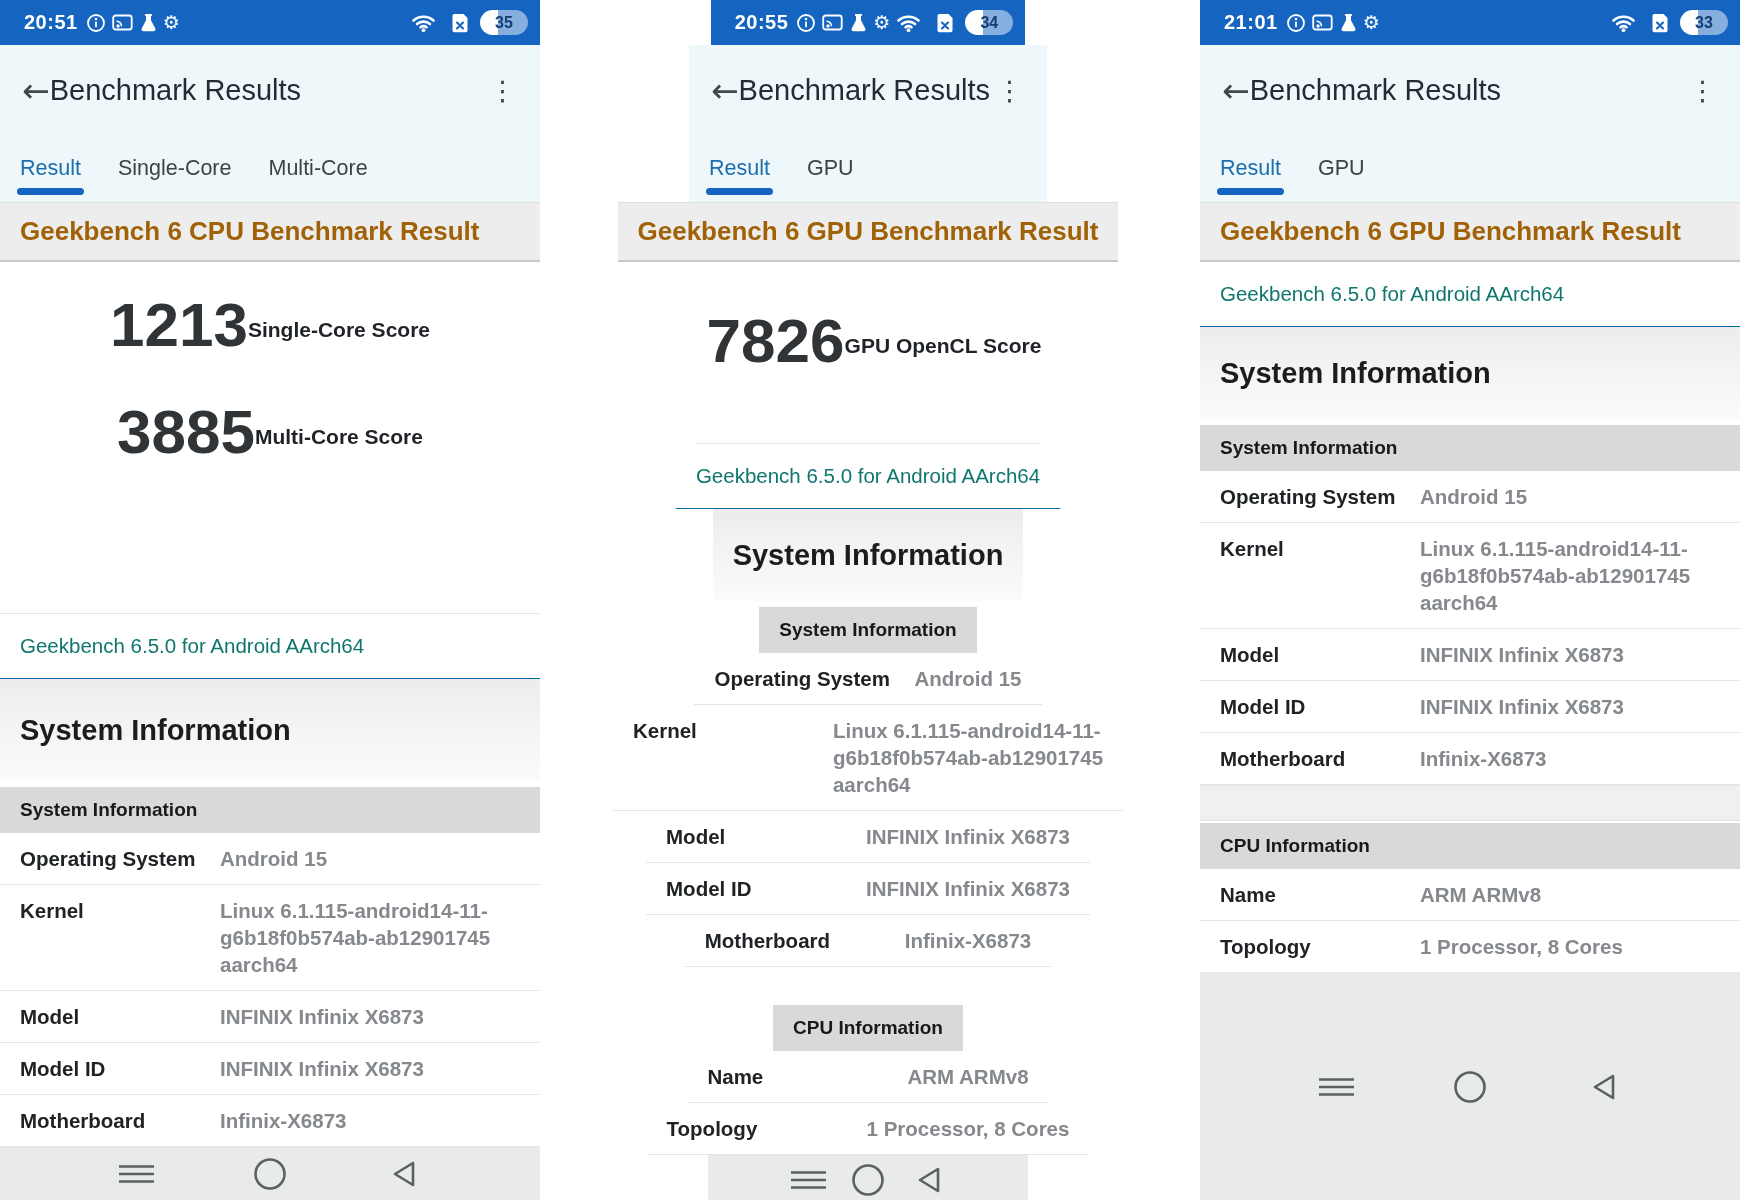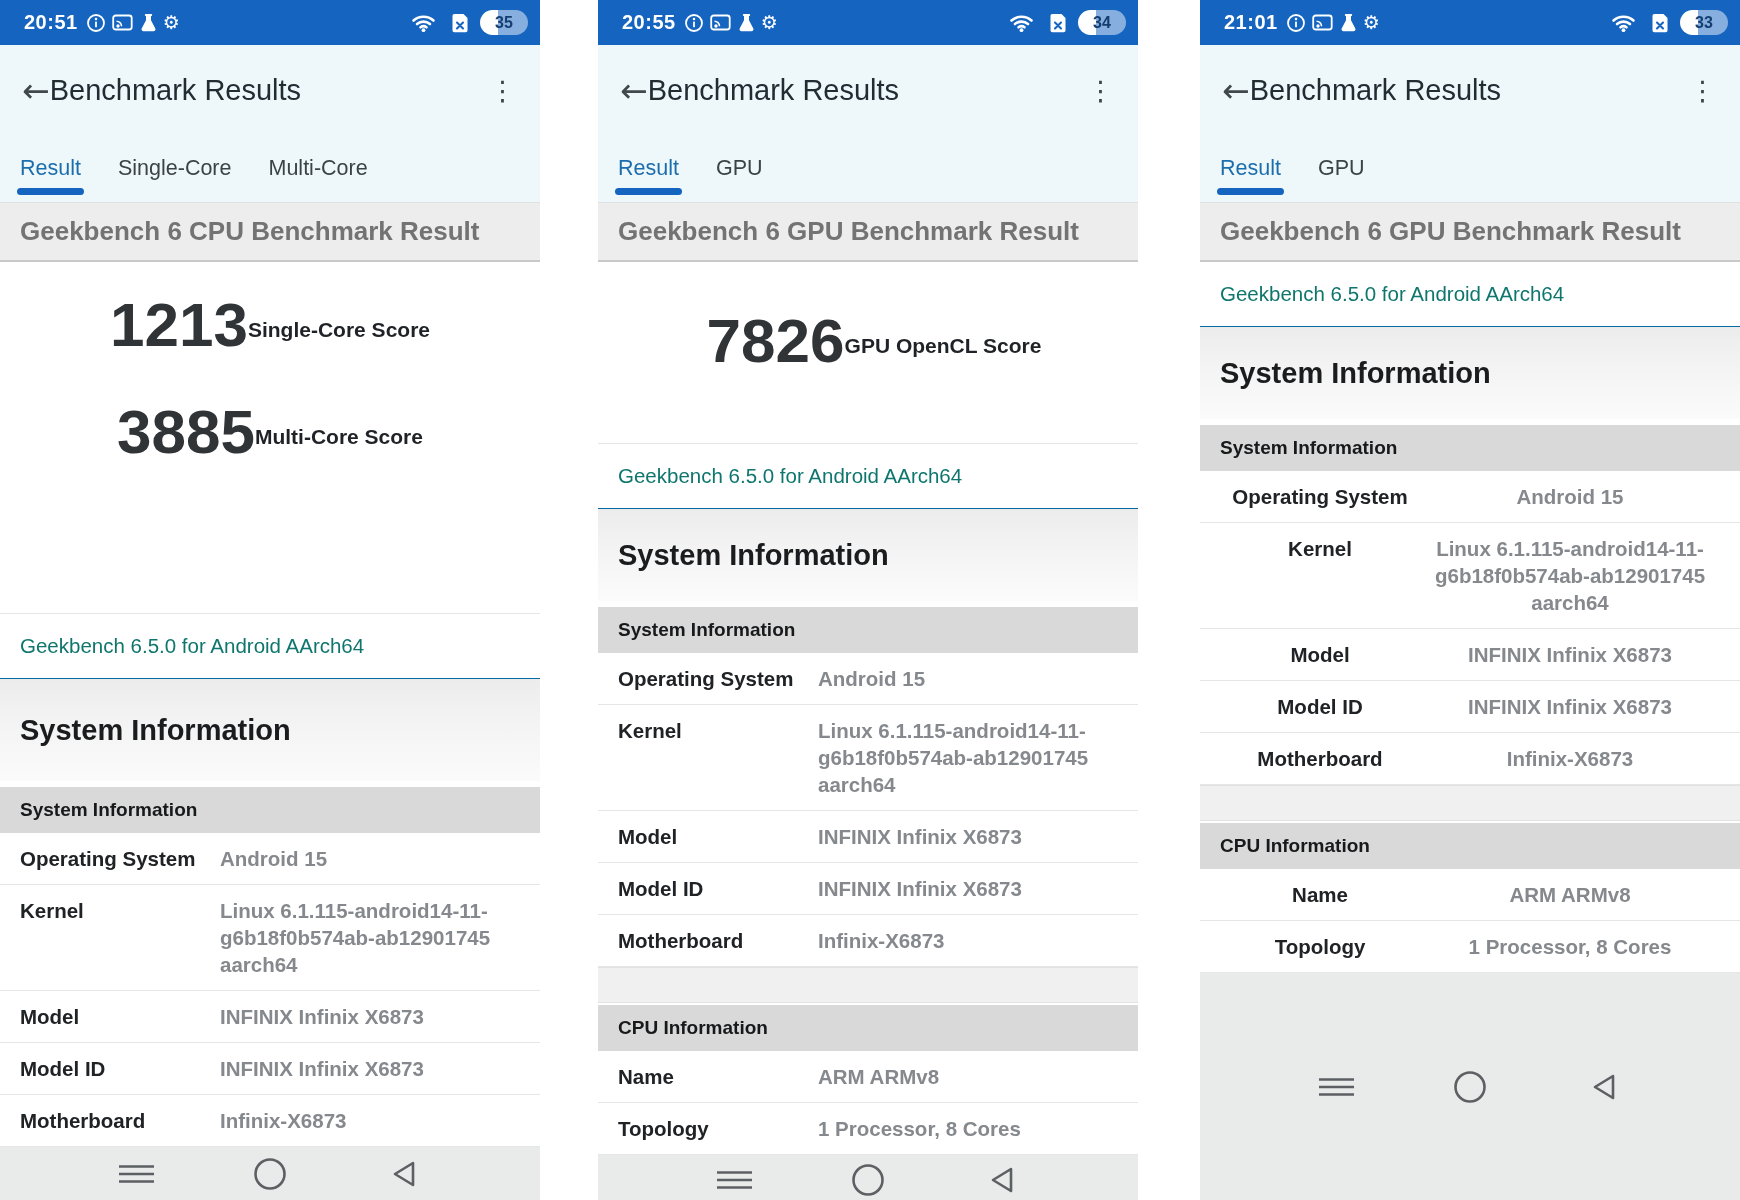--- a/index.html
+++ b/index.html
@@ -1,20 +1,20 @@
 <!DOCTYPE html>
 <html><head>
 <meta charset="utf-8">
 <style>
   html,body{margin:0;padding:0;background:#ffffff;}
   body{width:1740px;height:1200px;overflow:hidden;font-family:"Liberation Sans",sans-serif;}
   .page{display:flex;width:1740px;height:1200px;}
   .panel{position:relative;width:540px;height:1200px;background:#ffffff;display:flex;flex-direction:column;flex:none;}
-  .panel.p2{margin-left:58px;}
-  .panel.p3{margin-left:62px;text-align:center;}
+  .panel.p2{margin-left:58px;align-items:center;}
+  .panel.p3{margin-left:62px;}
 
   
   .statusbar{height:45px;background:#1565c0;display:flex;align-items:center;padding:0 12px 0 24px;color:#fff;flex:none;}
   .sb-time{font-size:20px;font-weight:bold;letter-spacing:.5px;margin-right:8px;}
   .sb-ico{display:flex;align-items:center;margin-right:6px;}
   .sb-gear{font-family:"DejaVu Sans",sans-serif;font-size:19px;line-height:1;margin-top:-1px;}
   .sb-right{margin-left:auto;display:flex;align-items:center;gap:5px;}
   .battery{width:48px;height:25px;border-radius:13px;background:linear-gradient(90deg,#ffffff 0 37%,#86aede 37%);
            color:#143e70;font-weight:bold;font-size:16px;display:flex;align-items:center;justify-content:center;}
 
@@ -25,21 +25,21 @@
   .title{font-size:29px;color:#222c33;}
   .kebab{margin-left:auto;font-family:"DejaVu Sans",sans-serif;font-size:27px;color:#3e464c;line-height:1;padding:2px 6px;}
   .tabbar{height:67px;display:flex;align-items:center;gap:37px;padding:0 20px;}
   .tab{font-size:21.5px;color:#3c4347;position:relative;}
   .tab.active{color:#1c6dad;}
   .tab.active::after{content:"";position:absolute;left:-3px;right:-3px;bottom:-14px;height:7px;border-radius:4px;background:#1565c0;}
 
   
   .band{height:60px;background:#ededed;border-top:1px solid #e0e0e0;border-bottom:2px solid #c9c9c9;
         display:flex;align-items:center;padding:0 20px;box-sizing:border-box;flex:none;}
-  .band-title{font-size:26px;font-weight:bold;color:#737373;}
+  .band-title{font-size:26px;font-weight:bold;color:#a16207;}
 
   
   .scores{display:flex;flex-direction:column;align-items:center;border-bottom:1px solid #e4e6e7;flex:none;}
   .scores.single{height:181px;}
   .scores.double{height:351px;}
   .score-value{font-size:62px;font-weight:bold;color:#313437;line-height:1.05;}
   .score-label{font-size:21px;font-weight:bold;color:#1f2226;margin-top:10px;}
   .double .g1{margin-top:30px;} .double .g2{margin-top:42px;}
   .single .g1{margin-top:46px;margin-left:12px;}
   .score-group{display:flex;align-items:center;}

